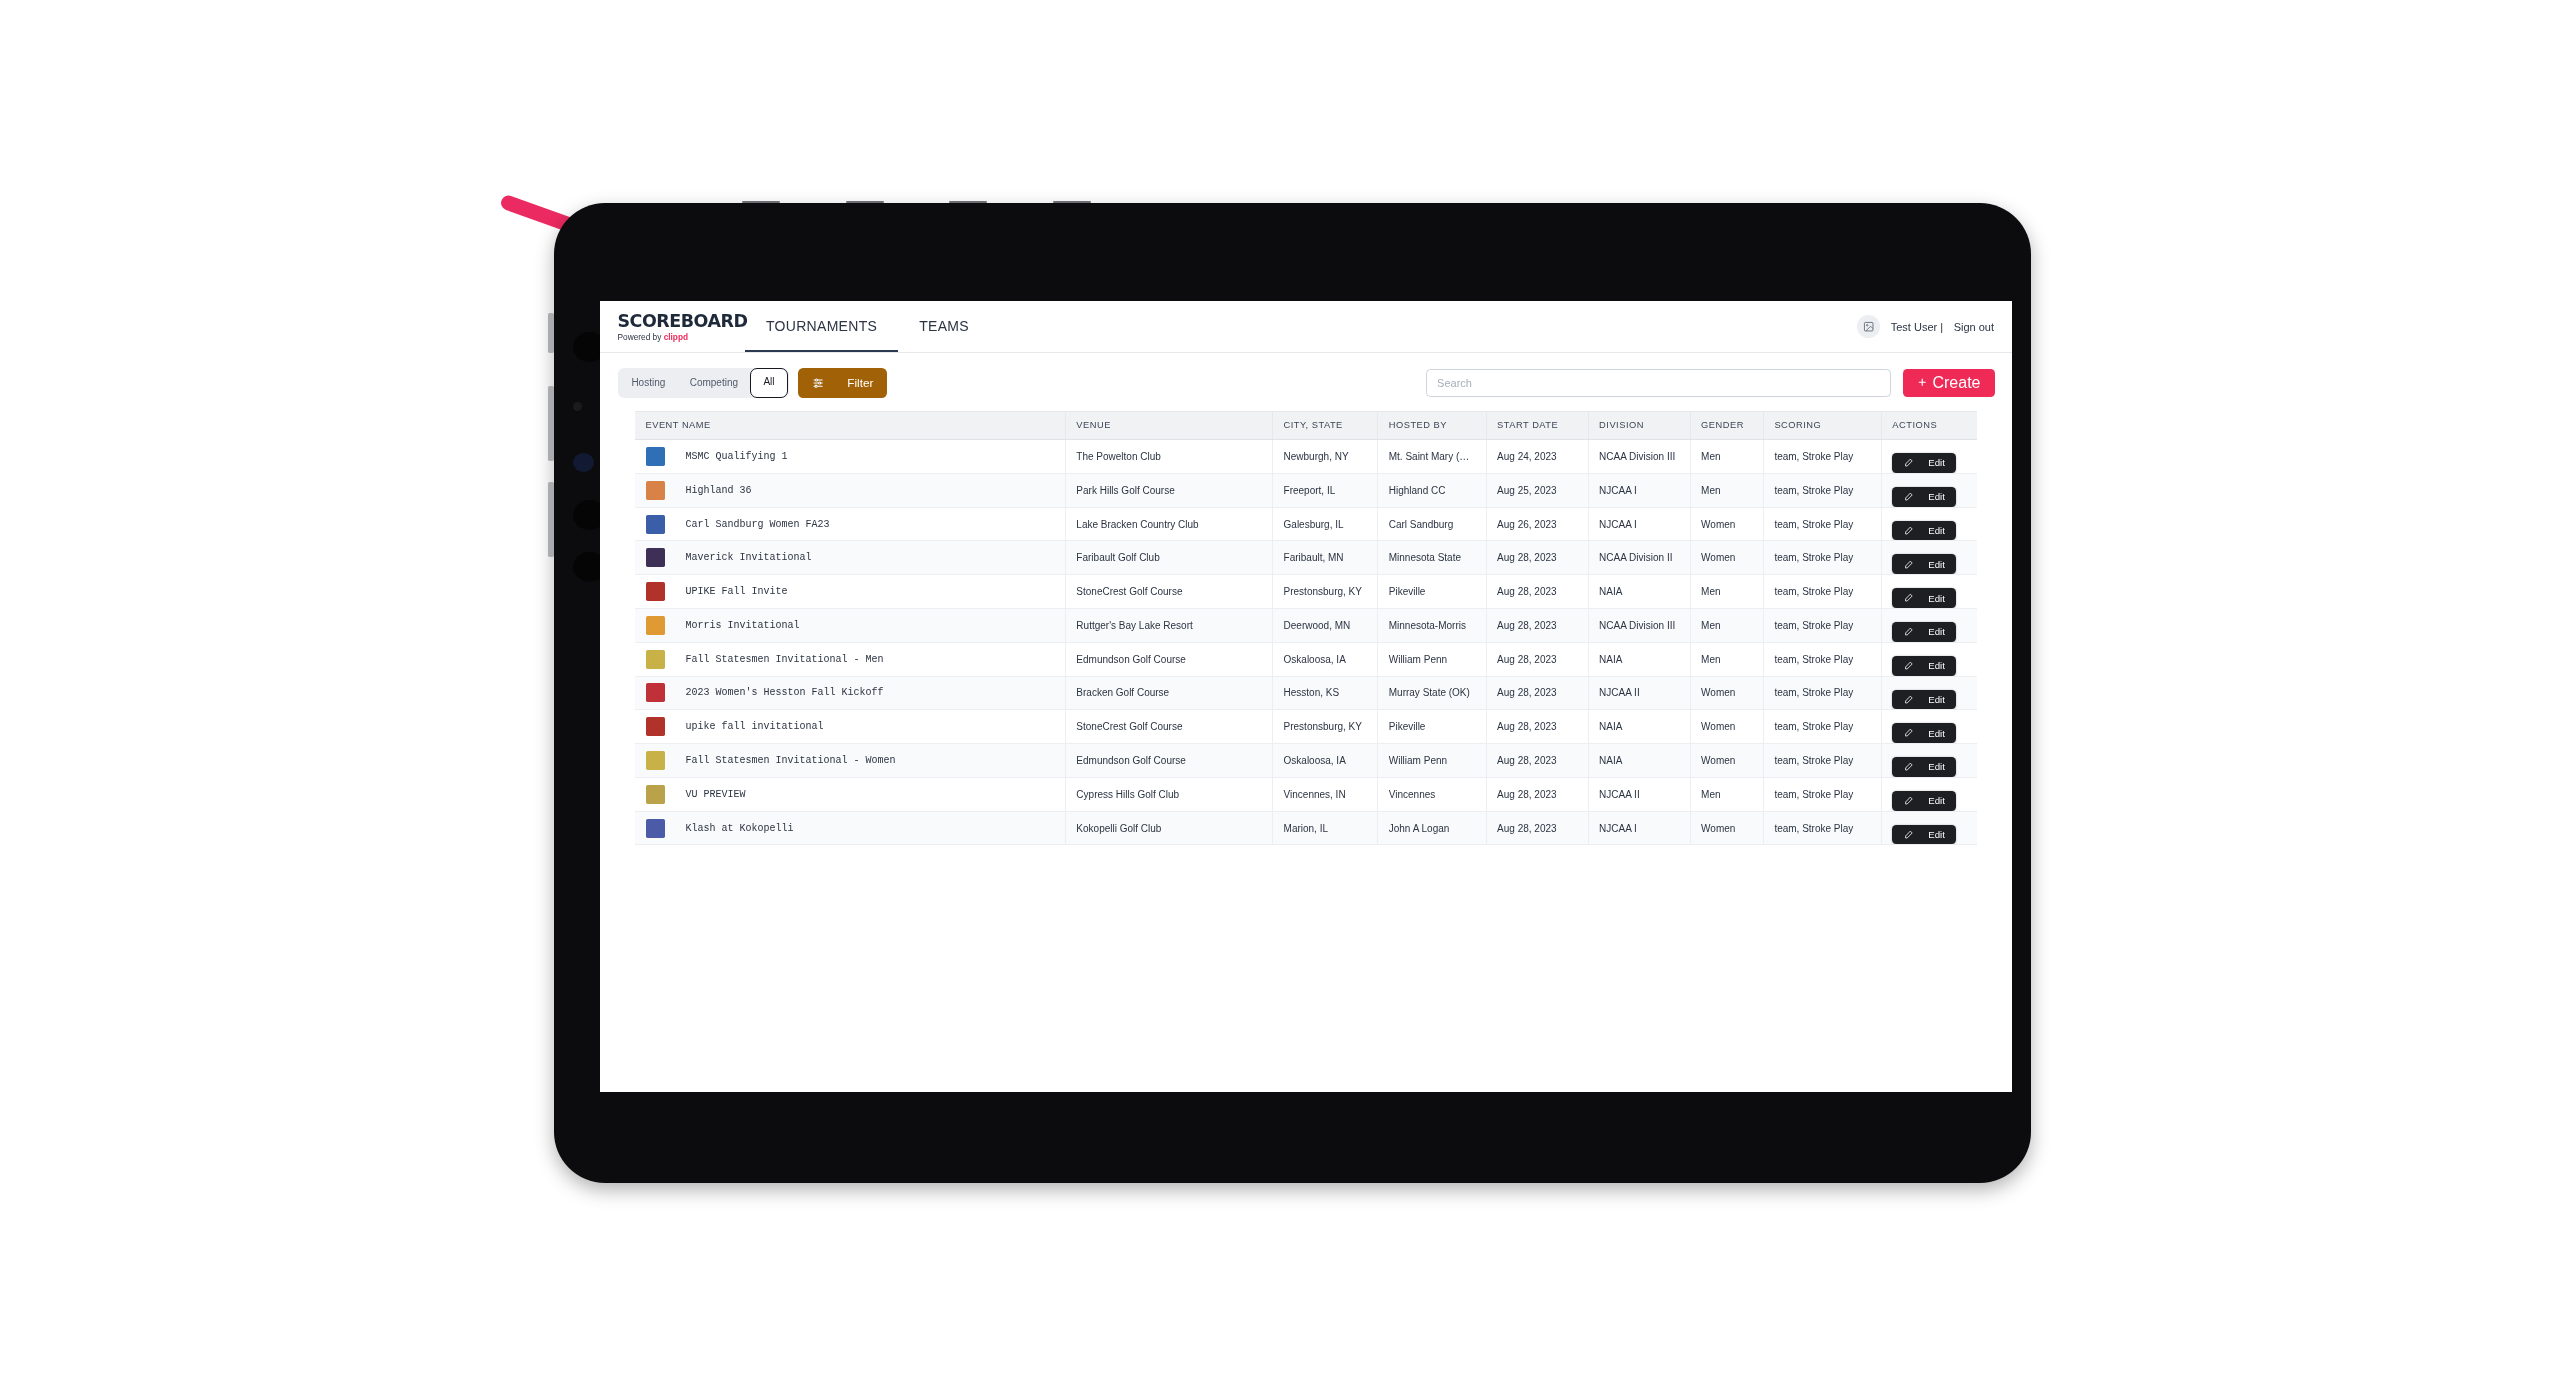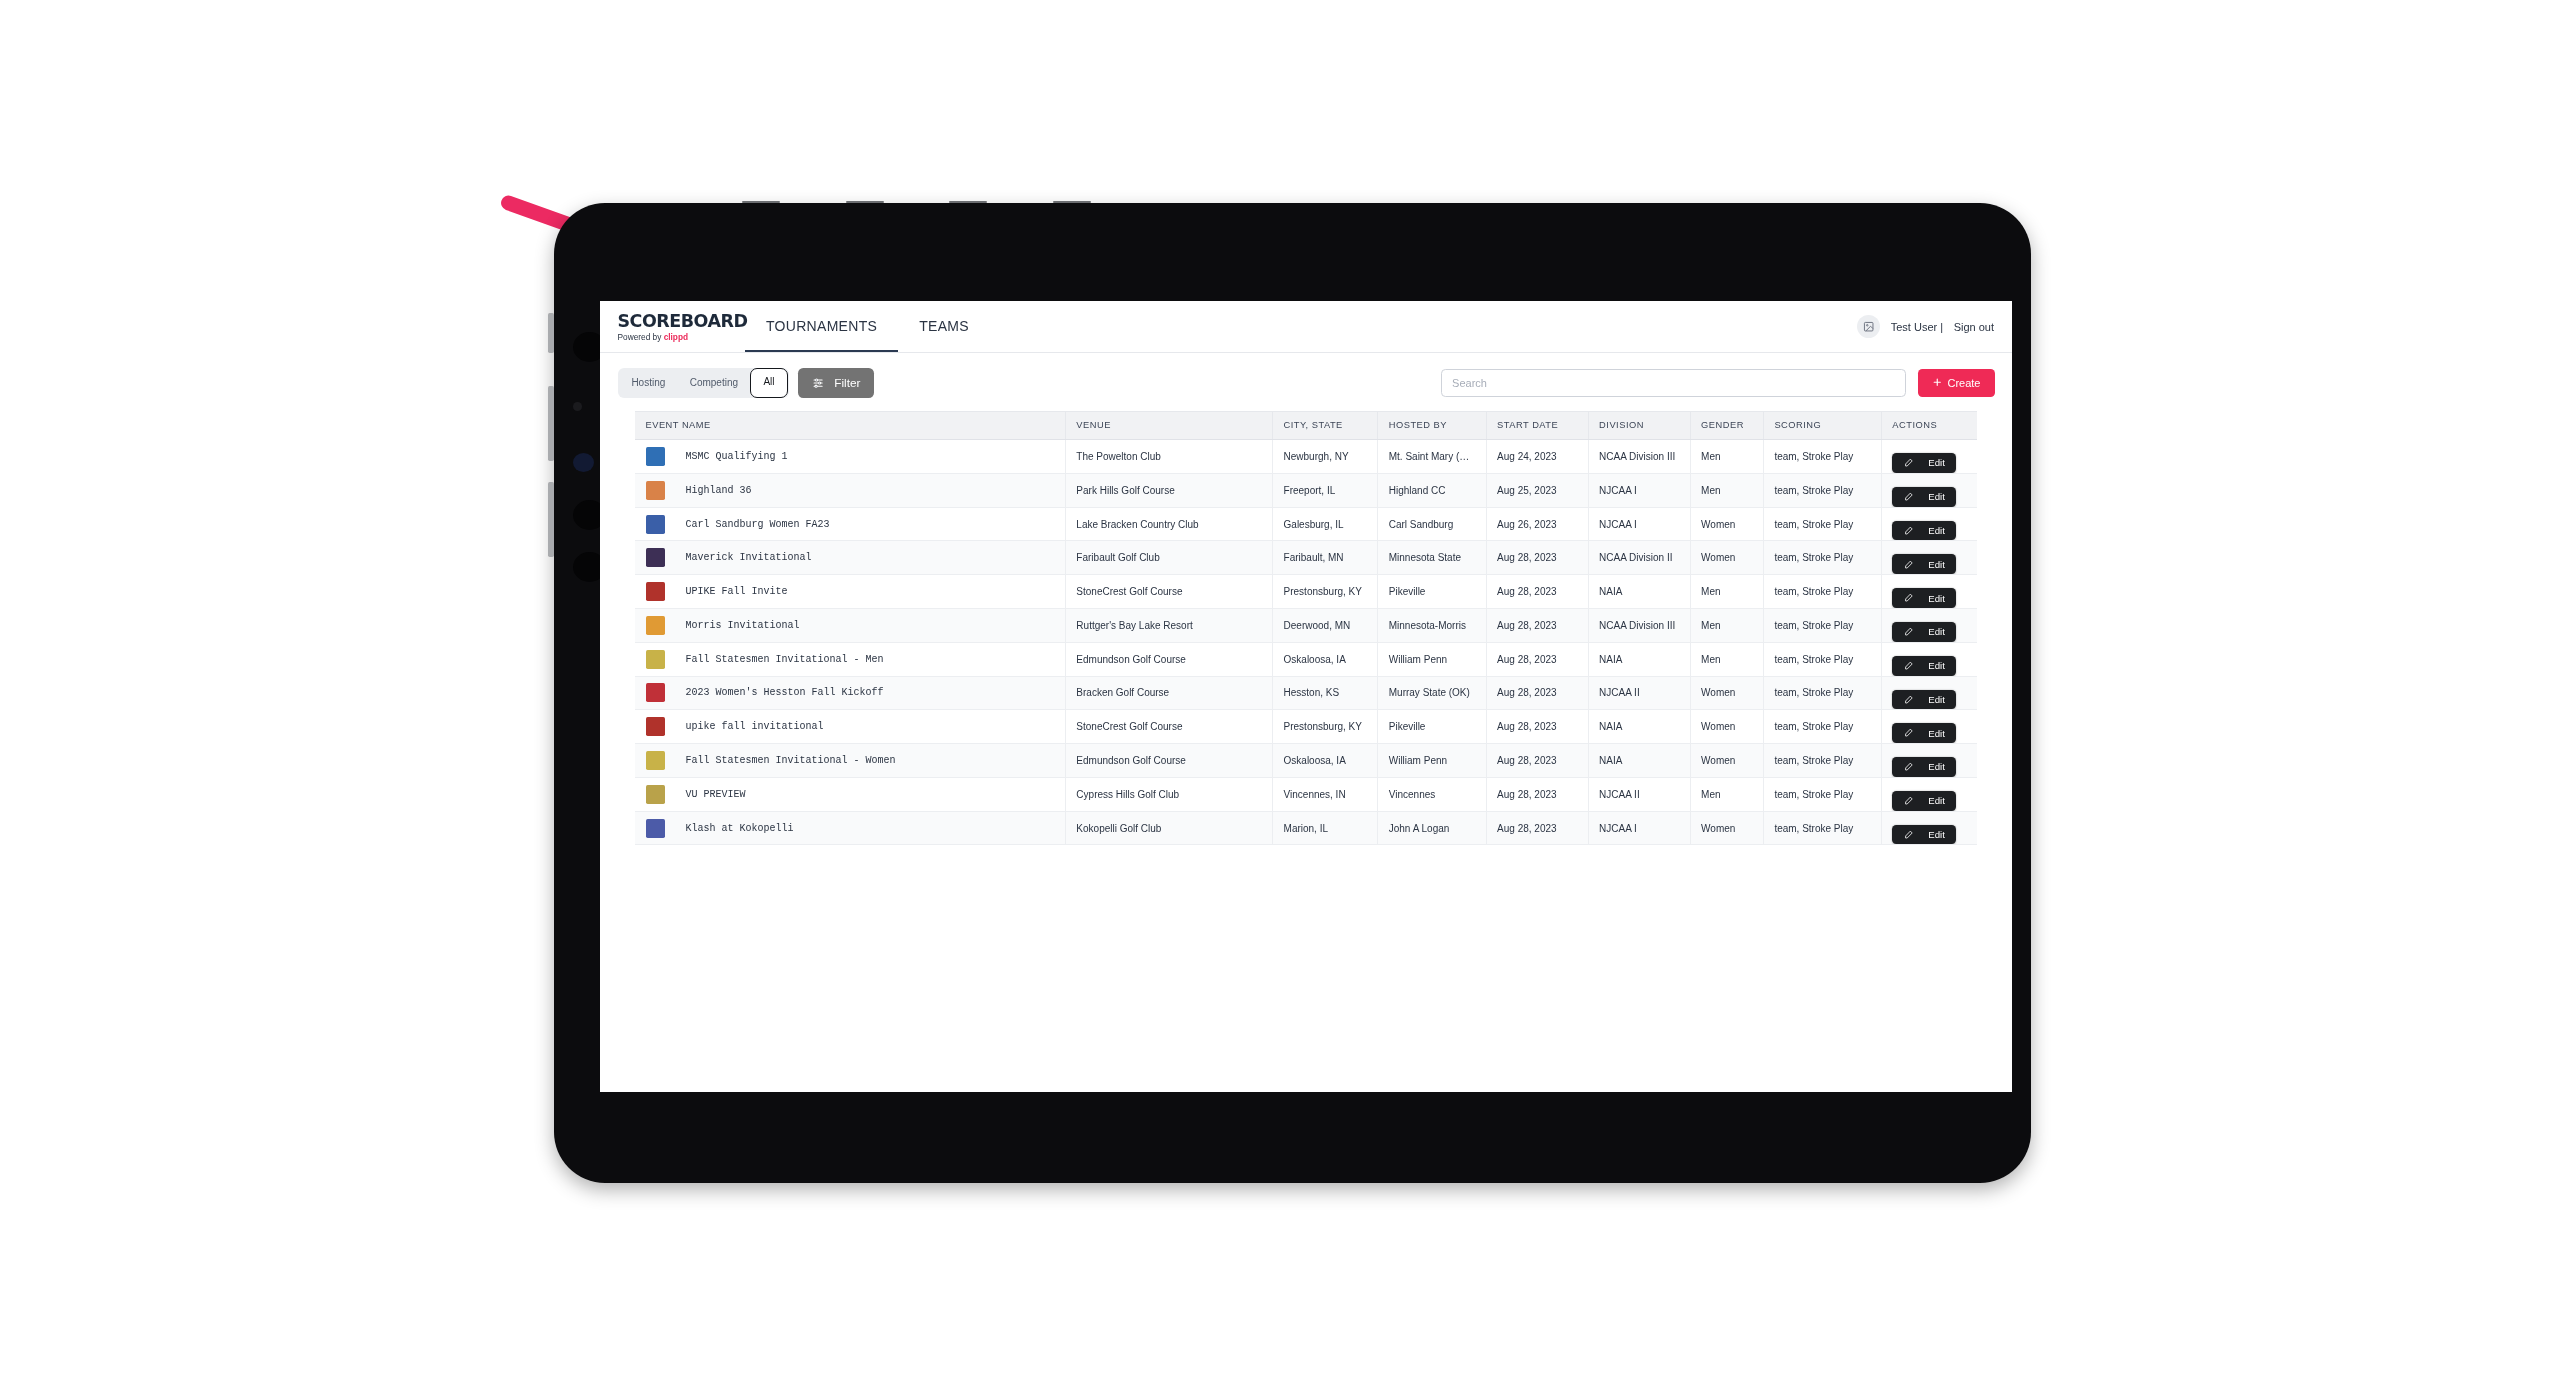--- a/index.html
+++ b/index.html
@@ -89,35 +89,35 @@
   
   .panel{ padding:12.2px 17.5px 0 17.5px; background:#fff; }
   .toolbar{ display:flex; align-items:center; height:35px; }
   .segwrap{ display:flex; align-items:center; background:#eceef1; border-radius:6.1px; height:30px; padding:0 1.7px; }
   .seg{ font-size:10px; color:#515b6b; padding:0 12.2px; line-height:30px; cursor:pointer; }
   .seg.sel{
     background:#fff; color:#15181d; border:1.4px solid #15181d;
     border-radius:7px; height:30px; line-height:26px; padding:0 12.2px;
   }
   .filter-btn{
-    margin-left:8.7px; height:30px; background:#737373; color:#fff;
-    border-radius:5.2px; display:flex; align-items:center; gap:10px;
+    margin-left:8.7px; height:30px; background:#a16207; color:#fff;
+    border-radius:5.2px; display:flex; align-items:center; gap:23px;
     padding:0 14px; font-size:11.8px; cursor:pointer;
   }
   .filter-btn svg{ width:12.2px; height:12.2px; }
   .search{
     margin-left:auto; width:465px; height:28px; border:0.9px solid #cfd3da;
     border-radius:4.4px; padding:0 10.5px; font-size:11px; color:#2b3443;
     background:#fff; outline:none; font-family:"Liberation Sans", sans-serif;
   }
   .search::placeholder{ color:#a7adb8; }
   .create-btn{
     margin-left:12.2px; height:28px; background:#ef2a56; color:#fff;
     border-radius:4.4px; display:flex; align-items:center; gap:5.2px;
-    padding:0 14px; font-size:11px; cursor:pointer; white-space:nowrap;
+    padding:0 14px; font-size:16px; cursor:pointer; white-space:nowrap;
   }
 
   
   .tablewrap{ margin:10.5px 17.5px 0 17.5px; border-top:0.9px solid #e6e8ec; }
   table{ width:100%; border-collapse:collapse; table-layout:fixed; }
   thead th{
     background:#f1f2f4; text-align:left; font-size:9.3px; font-weight:400;
     letter-spacing:0.5px; color:#3c4556; padding:8.7px 10.5px;
     border-bottom:0.9px solid #e0e2e7; border-right:0.9px solid #e6e8ec;
   }

